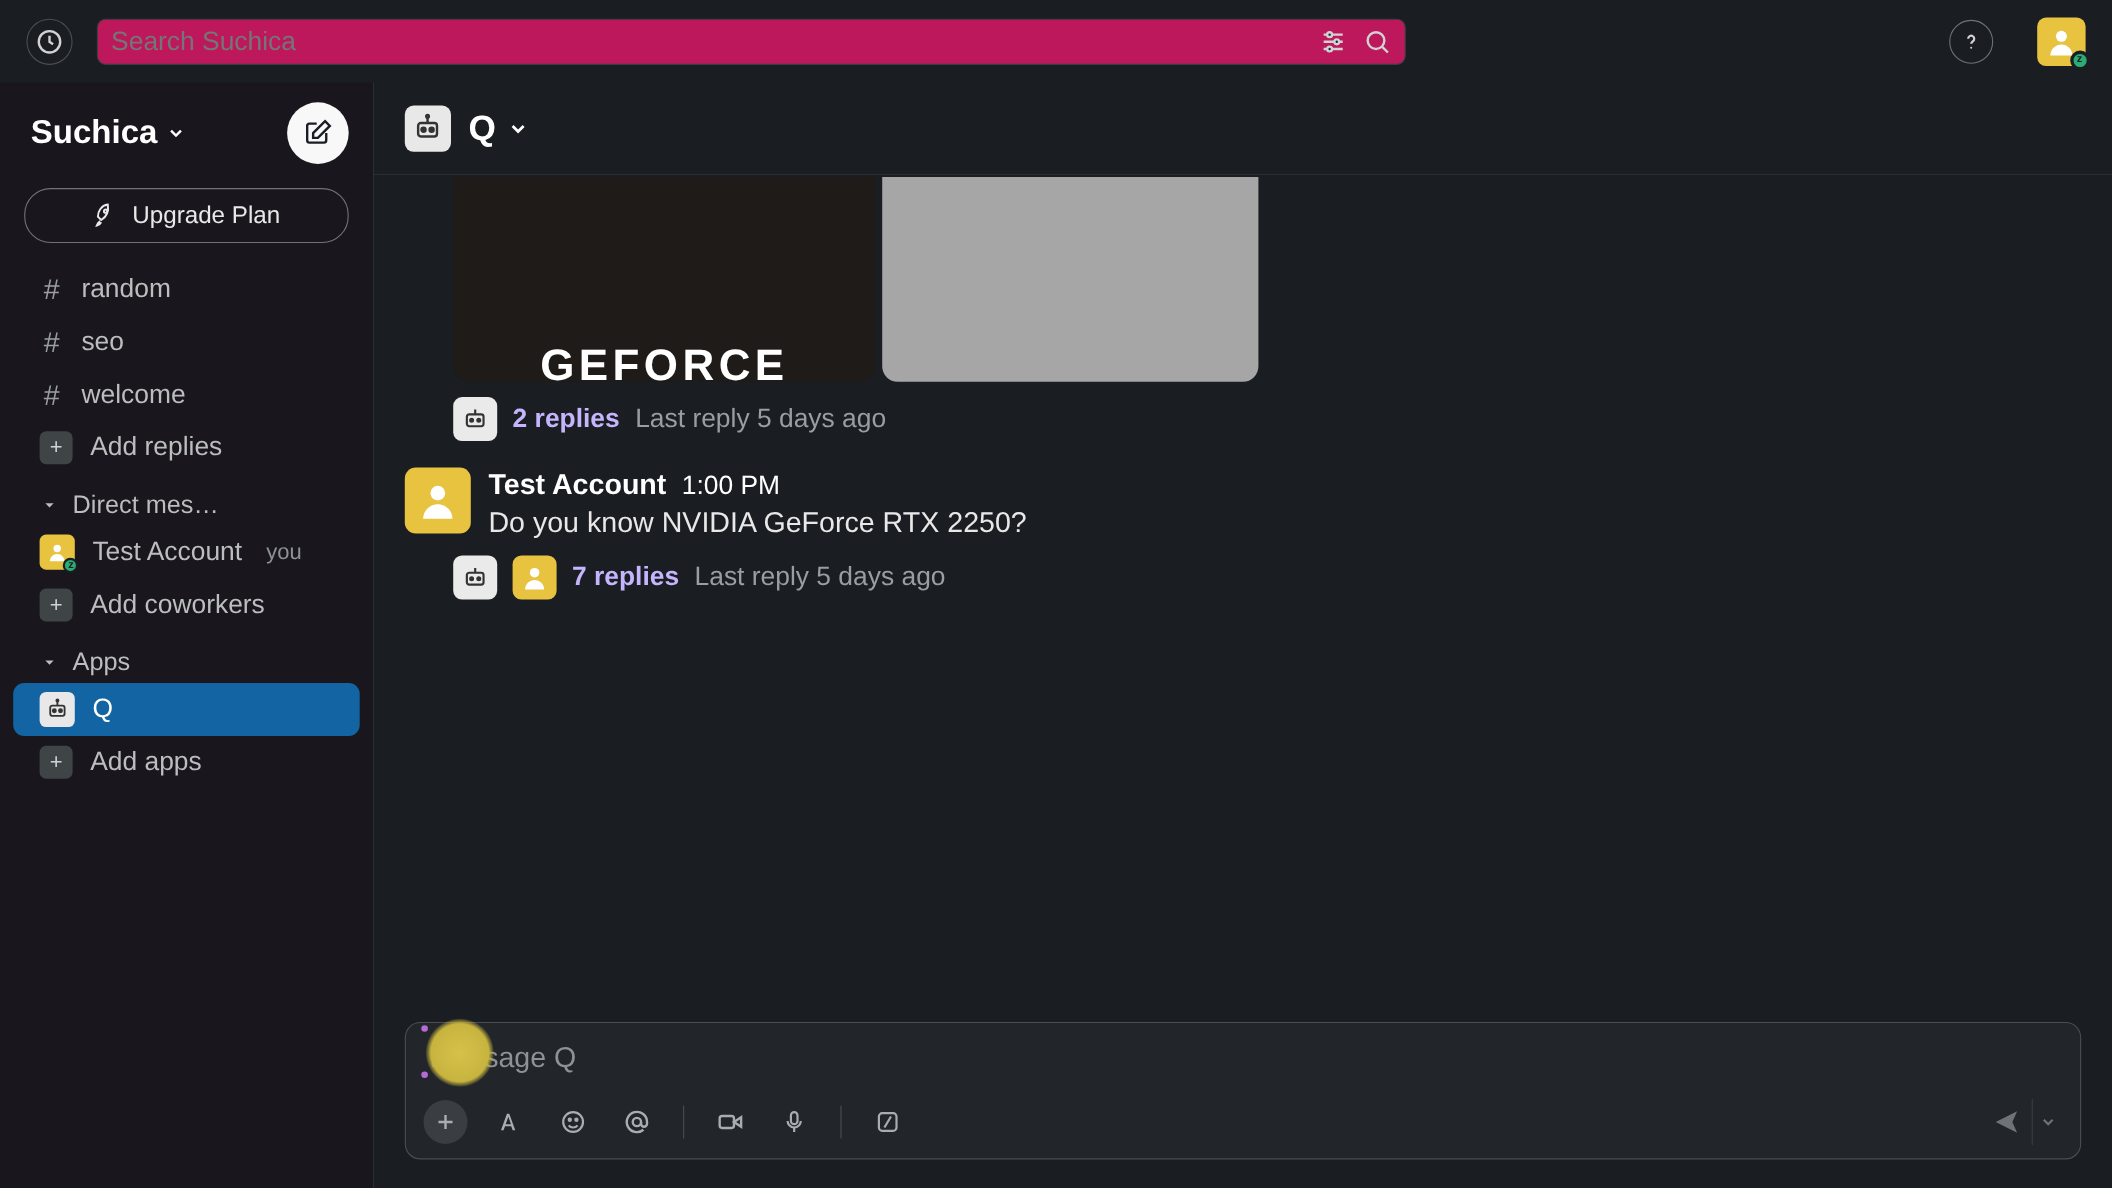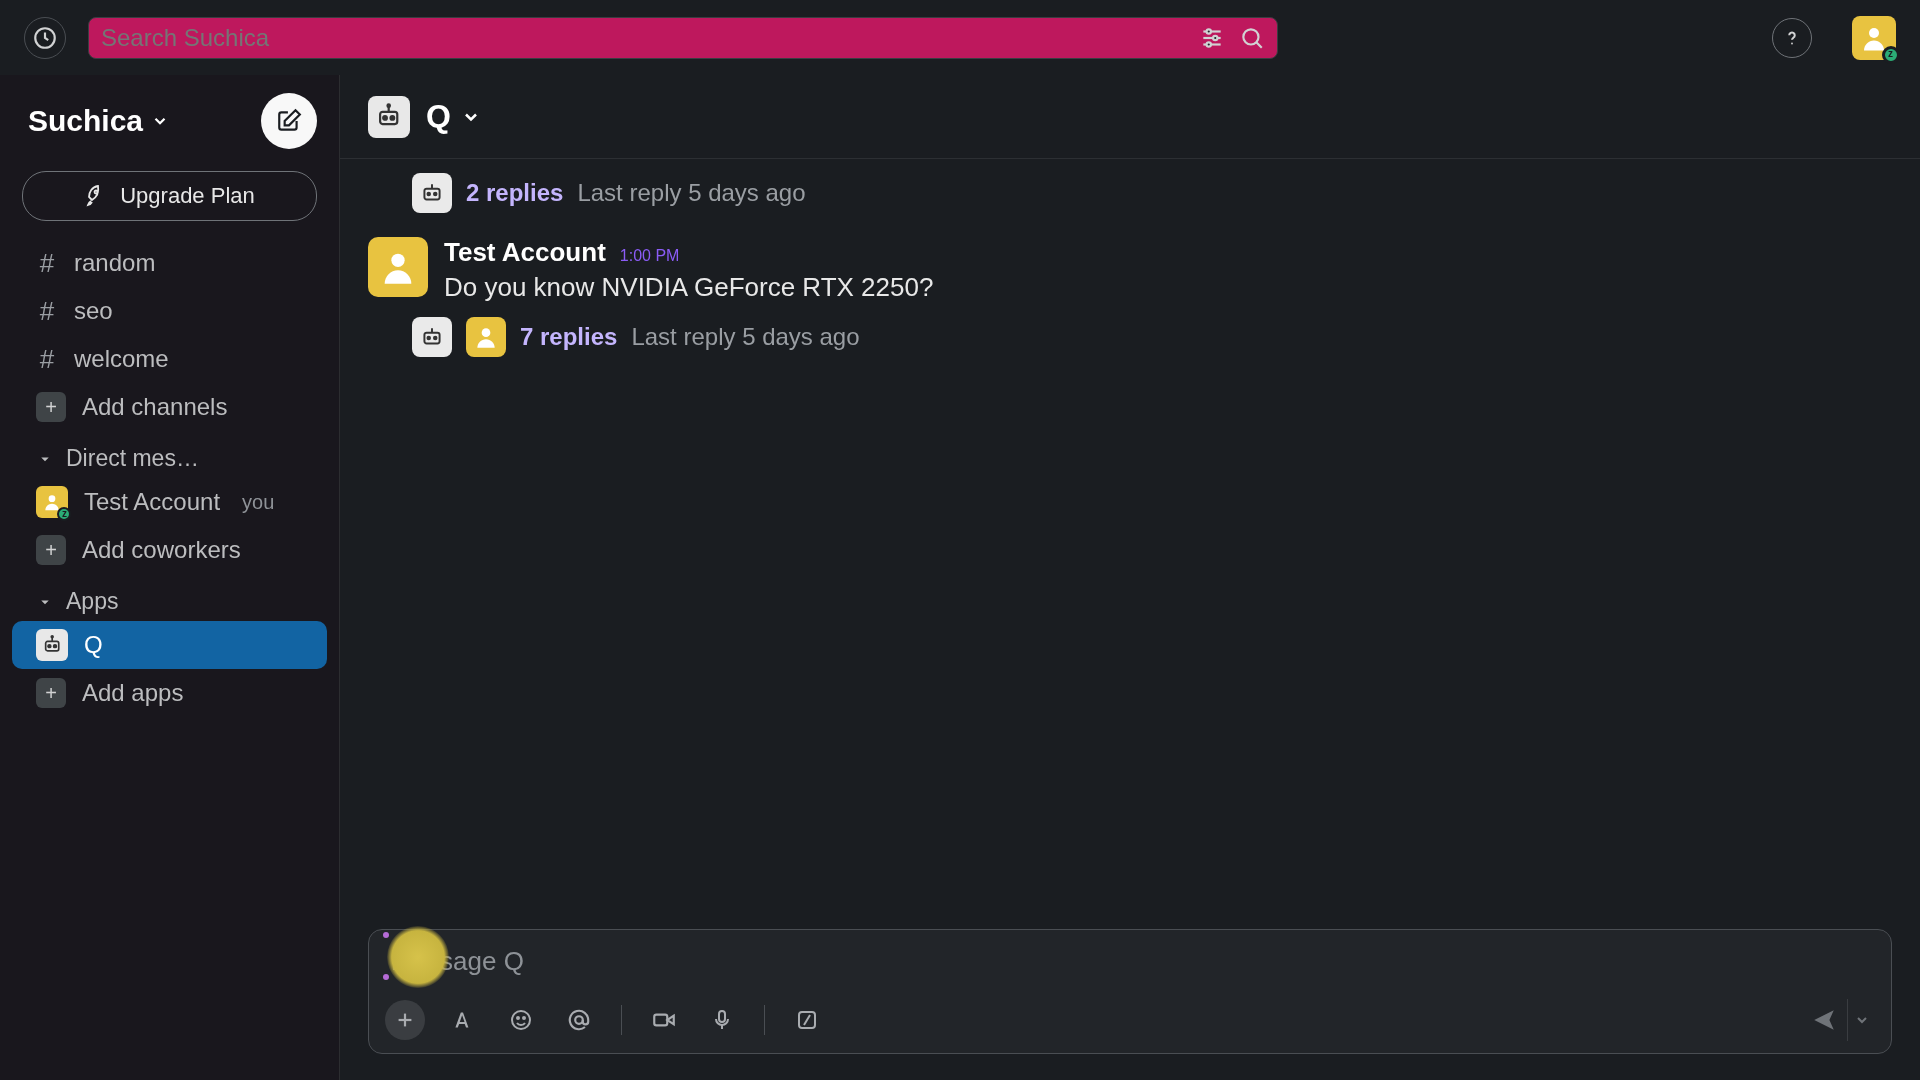--- a/index.html
+++ b/index.html
@@ -63,21 +63,21 @@
 .reply-meta { color:#9a9ea3; }
 .tiny-avatar { width:40px; height:40px; border-radius:8px; background:#eaeaea; display:flex; align-items:center; justify-content:center;}
 .tiny-avatar svg{width:26px;height:26px;}
 .tiny-avatar.user{ background:#e8c340;}
 
 .msg { display:flex; gap:16px; padding:16px 28px 0 28px; }
 .msg-avatar { width:60px; height:60px; border-radius:10px; background:#e8c340; display:flex; align-items:center; justify-content:center;}
 .msg-avatar svg{width:40px;height:40px;}
 .msg-head { display:flex; align-items:baseline; gap:14px; }
 .msg-author { font-size:26px; font-weight:800; color:#fff; }
-.msg-time { font-size:16px; color:#8b5cf6; }
+.msg-time { font-size:24px; color:#ffffff; }
 .msg-text { font-size:26px; color:#e8e8e8; margin-top:4px; }
 
 
 .composer-wrap { padding:16px 28px 26px 28px; }
 .composer { border:1px solid #4a4e53; border-radius:14px; background:#222529; }
 .composer-input { min-height:56px; padding:16px 22px; font-size:26px; color:#8e9297; position:relative; }
 .highlight-dot { position:absolute; width:62px; height:62px; border-radius:50%; background:radial-gradient(circle,#d6c24a 0%, #c7b43f 60%, rgba(199,180,63,0) 72%); left:18px; top:-4px; }
 .caret-marks::before,.caret-marks::after{content:""; position:absolute; width:6px; height:6px; background:#b56bd6; border-radius:50%;}
 .caret-marks::before{left:14px; top:2px;}
 .caret-marks::after{left:14px; top:44px;}
@@ -171,21 +171,21 @@
       <div class="side-item">
           <span class="hash">#</span>
           <span>seo</span>
         </div>
       <div class="side-item">
           <span class="hash">#</span>
           <span>welcome</span>
         </div>
       <div class="side-item">
           <span class="plus-sq">+</span>
-          <span>Add channels</span>
+          <span>Add replies</span>
         </div>
 
       <div class="section-head">
         <svg class="caret" viewBox="0 0 24 24" fill="currentColor">
             <path d="M7 10l5 5 5-5z"></path>
           </svg>
         <span>Direct mes…</span>
       </div>
       <div class="side-item">
         <span class="mini-avatar">
@@ -244,20 +244,26 @@
       <div class="chan-title">
         <span>Q</span>
         <svg width="20" height="20" viewBox="0 0 24 24" fill="none" stroke="currentColor" stroke-width="3">
             <path d="M6 9l6 6 6-6"></path>
           </svg>
       </div>
     </div>
 
 
     <div class="messages">
+      <div class="media-row">
+        <div class="media-box media-dark">
+          <span>GEFORCE</span>
+        </div>
+        <div class="media-box media-gray"></div>
+      </div>
 
       <div class="thread-row">
         <span class="tiny-avatar">
           <svg viewBox="0 0 24 24" fill="none" stroke="#333" stroke-width="1.8">
               <rect x="5" y="8" width="14" height="10" rx="2"></rect>
               <circle cx="9" cy="13" r="1.2" fill="#333"></circle>
               <circle cx="15" cy="13" r="1.2" fill="#333"></circle>
               <line x1="12" y1="4" x2="12" y2="8"></line>
             </svg>
         </span>

